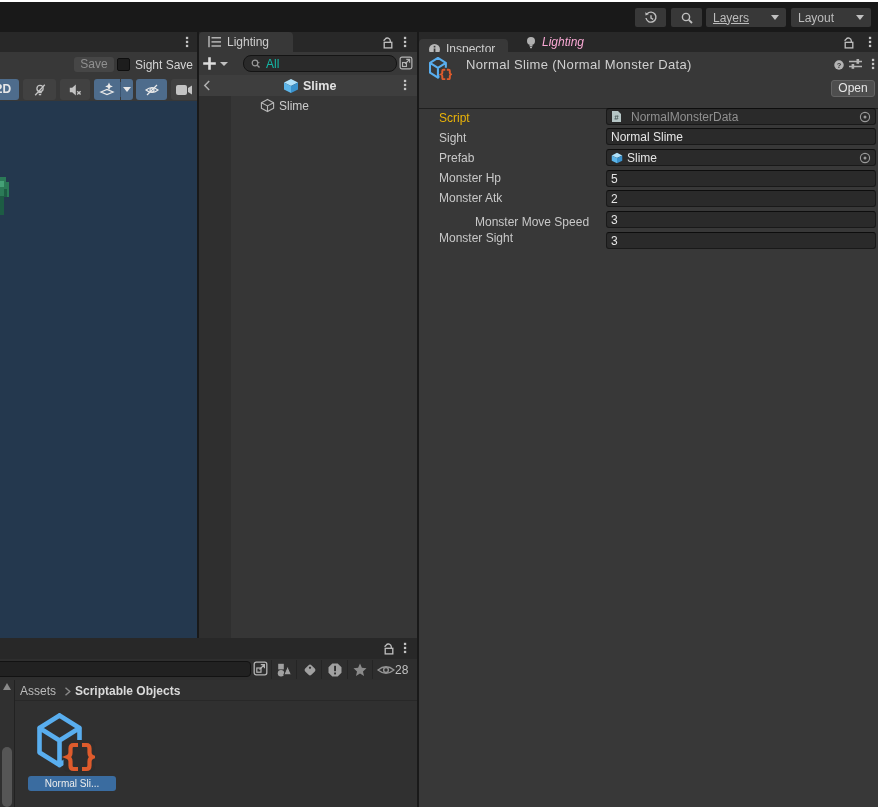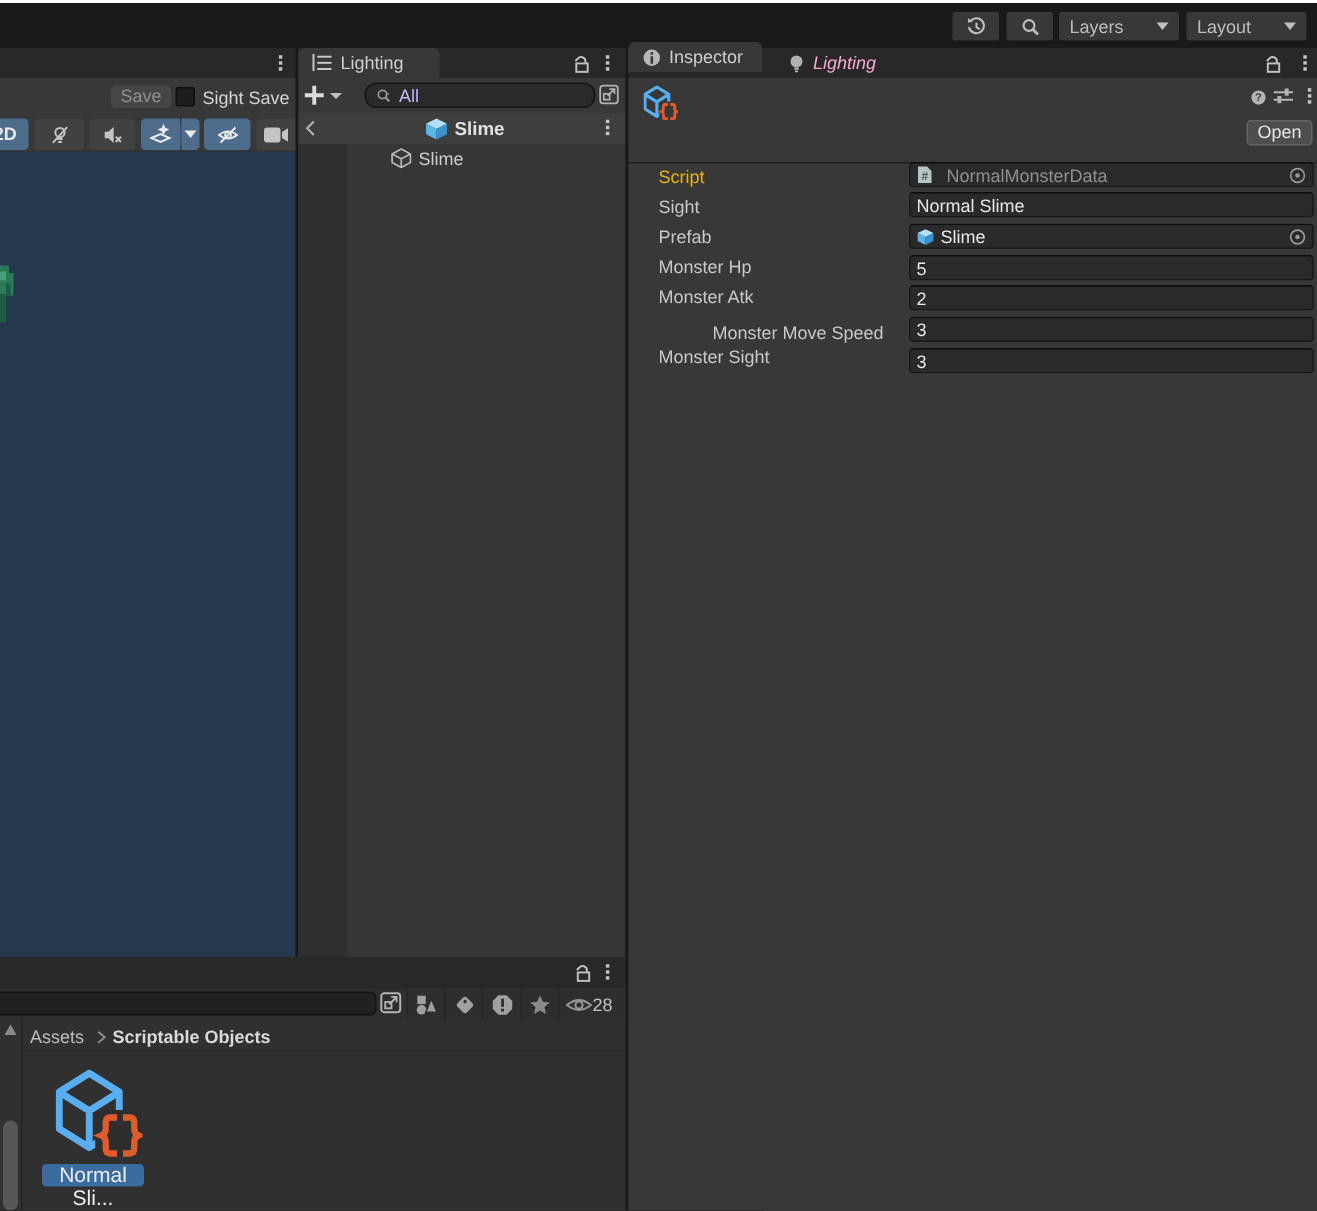--- a/index.html
+++ b/index.html
@@ -32,21 +32,21 @@
   </div>
 
   <div class="abs" style="left:671px;top:8px;width:31px;height:19px;background:#383838;border-radius:2px;display:flex;align-items:center;justify-content:center;">
     <svg width="14" height="14" viewBox="0 0 14 14">
       <circle cx="6" cy="6" r="3.6" fill="none" stroke="#c0c0c0" stroke-width="1.4"></circle>
       <path d="M8.8 8.8 L12 12" stroke="#c0c0c0" stroke-width="1.8"></path>
     </svg>
   </div>
 
   <div class="abs" style="left:706px;top:8px;width:80px;height:19px;background:#383838;border-radius:2px;display:flex;align-items:center;padding:0 7px;color:#bdbdbd;">
-    <span style="flex:1;">Layers</span>
+    <span style="flex:1;text-decoration:underline;">Layers</span>
     <span style="width:0;height:0;border-left:4.5px solid transparent;border-right:4.5px solid transparent;border-top:5px solid #c0c0c0;"></span>
   </div>
 
   <div class="abs" style="left:791px;top:8px;width:80px;height:19px;background:#383838;border-radius:2px;display:flex;align-items:center;padding:0 7px;color:#bdbdbd;">
     <span style="flex:1;">Layout</span>
     <span style="width:0;height:0;border-left:4.5px solid transparent;border-right:4.5px solid transparent;border-top:5px solid #c0c0c0;"></span>
   </div>
 
   <div class="abs tabbar" style="left:0;top:32px;width:197px;height:20px;"></div>
   <div class="abs" style="left:182px;top:36px;">
@@ -147,21 +147,21 @@
         <path d="M7.5 1.2 V13.8 M1.2 7.5 H13.8" stroke="#dcdcdc" stroke-width="2.6"></path>
       </svg>
   </div>
   <div class="abs" style="left:220px;top:62px;width:0;height:0;border-left:4px solid transparent;border-right:4px solid transparent;border-top:4.5px solid #c0c0c0;"></div>
   <div class="abs" style="left:243px;top:55px;width:154px;height:17px;background:#2a2a2a;border:1px solid #141414;border-radius:8px;display:flex;align-items:center;padding:0 6px;">
     <svg width="12" height="12" viewBox="0 0 12 12" style="margin-right:4px;">
       <circle cx="5" cy="5" r="2.8" fill="none" stroke="#9a9a9a" stroke-width="1.2"></circle>
       <path d="M7.2 7.2 L9.5 9.5" stroke="#9a9a9a" stroke-width="1.4"></path>
       <path d="M8 4 l1.6 0 -0.8 1.4 Z" fill="#9a9a9a"></path>
     </svg>
-    <span style="color:#c4b5fd;">All</span>
+    <span style="color:#14b8a6;">All</span>
   </div>
   <div class="abs" style="left:399px;top:56px;">
     <svg width="14" height="14" viewBox="0 0 15 15">
       <rect x="1.2" y="1.2" width="12.6" height="12.6" rx="2" fill="none" stroke="#b4b4b4" stroke-width="1.3"></rect>
       <rect x="3.8" y="7" width="4.2" height="4.2" fill="none" stroke="#b4b4b4" stroke-width="1.2"></rect>
       <path d="M6.5 8.5 L11 4 M7.8 3.6 h3.6 v3.6" fill="none" stroke="#b4b4b4" stroke-width="1.2"></path>
     </svg>
   </div>
 
   <div class="abs" style="left:199px;top:75px;width:218px;height:21px;background:#3e3e3e;"></div>
@@ -196,21 +196,21 @@
         <path d="M8 1.5 L14.5 5 V11 L8 14.5 L1.5 11 V5 Z"></path>
         <path d="M1.5 5 L8 8.4 L14.5 5 M8 8.4 V14.5"></path>
       </g>
     </svg>
   </div>
   <div class="abs" style="left:279px;top:99px;color:#cccccc;">Slime</div>
 
   <div class="abs" style="left:417px;top:32px;width:2px;height:775px;background:#191919;"></div>
 
   <div class="abs tabbar" style="left:419px;top:32px;width:459px;height:20px;"></div>
-  <div class="abs tab" style="left:419px;top:28px;width:89px;">
+  <div class="abs tab" style="left:419px;top:39px;width:89px;">
     <svg width="13" height="13" viewBox="0 0 13 13" style="margin-right:5px;">
       <circle cx="6.5" cy="6.5" r="5.5" fill="#b8b8b8"></circle>
       <rect x="5.7" y="5.5" width="1.7" height="5" fill="#383838"></rect>
       <rect x="5.7" y="2.8" width="1.7" height="1.7" fill="#383838"></rect>
     </svg>
     <span style="color:#cecece;">Inspector</span>
   </div>
   <div class="abs" style="left:516px;top:32px;width:96px;height:20px;display:flex;align-items:center;padding:0 9px;">
     <svg width="12" height="13" viewBox="0 0 12 13" style="margin-right:5px;">
       <circle cx="6" cy="5" r="4" fill="#b0b0b0"></circle>
@@ -241,20 +241,21 @@
       <g fill="none" stroke="#59aeef" stroke-width="5.2" stroke-linejoin="round" stroke-linecap="round">
         <path d="M22.5 2.5 L42.5 15 V39.5 M22.5 2.5 L2.5 15 V39.5 L22.5 52 V27.5 M2.5 15 L22.5 27.5 L42.5 15 M42.5 39.5 L22.5 52"></path>
       </g>
       <rect x="26.5" y="27" width="31.5" height="32" rx="5" fill="#383838"></rect>
       <g fill="none" stroke="#de5b2c" stroke-width="5" stroke-linecap="butt" stroke-linejoin="miter" stroke-miterlimit="6">
         <path d="M41 32 H36.5 Q33.5 32 33.5 35.5 V39.5 Q33.5 42.9 30.7 44 Q33.5 45.1 33.5 48.5 V52.5 Q33.5 56 36.5 56 H41"></path>
         <path d="M45 32 H49.5 Q52.5 32 52.5 35.5 V39.5 Q52.5 42.9 55.3 44 Q52.5 45.1 52.5 48.5 V52.5 Q52.5 56 49.5 56 H45"></path>
       </g>
     </svg>
   </div>
+  <div class="abs" style="left:466px;top:57px;color:#d0d0d0;font-size:13px;letter-spacing:0.35px;">Normal Slime (Normal Monster Data)</div>
   <div class="abs" style="left:834px;top:60px;">
     <svg width="10" height="10" viewBox="0 0 12 12">
       <circle cx="6" cy="6" r="5.7" fill="#b4b4b4"></circle>
       <text x="6" y="9.2" font-size="9" font-weight="bold" fill="#383838" text-anchor="middle" font-family="Liberation Sans">?</text>
     </svg>
   </div>
   <div class="abs" style="left:849px;top:58px;">
     <svg width="13" height="12" viewBox="0 0 13 12">
       <g stroke="#b4b4b4" stroke-width="1.4">
         <path d="M0 3.5 h13 M0 8.5 h13"></path>
@@ -411,15 +412,15 @@
       <g fill="none" stroke="#59aeef" stroke-width="4.6" stroke-linejoin="round" stroke-linecap="round">
         <path d="M22.5 2.5 L42.5 15 V39.5 M22.5 2.5 L2.5 15 V39.5 L22.5 52 V27.5 M2.5 15 L22.5 27.5 L42.5 15 M42.5 39.5 L22.5 52"></path>
       </g>
       <rect x="26.5" y="27" width="31.5" height="32" rx="5" fill="#2e2e2e"></rect>
       <g fill="none" stroke="#de5b2c" stroke-width="4.2" stroke-linecap="butt" stroke-linejoin="miter" stroke-miterlimit="6">
         <path d="M41 32 H36.5 Q33.5 32 33.5 35.5 V39.5 Q33.5 42.9 30.7 44 Q33.5 45.1 33.5 48.5 V52.5 Q33.5 56 36.5 56 H41"></path>
         <path d="M45 32 H49.5 Q52.5 32 52.5 35.5 V39.5 Q52.5 42.9 55.3 44 Q52.5 45.1 52.5 48.5 V52.5 Q52.5 56 49.5 56 H45"></path>
       </g>
     </svg>
   </div>
-  <div class="abs" style="left:28px;top:776px;width:68px;height:15px;background:#3a6ca0;border-radius:3px;color:#ececec;text-align:center;line-height:15px;font-size:14px;">Normal Sli...</div>
+  <div class="abs" style="left:28px;top:776px;width:88px;height:15px;background:#3a6ca0;border-radius:3px;color:#ececec;text-align:center;line-height:15px;font-size:10px;">Normal Sli...</div>
 
 </div>
 
 </body></html>

